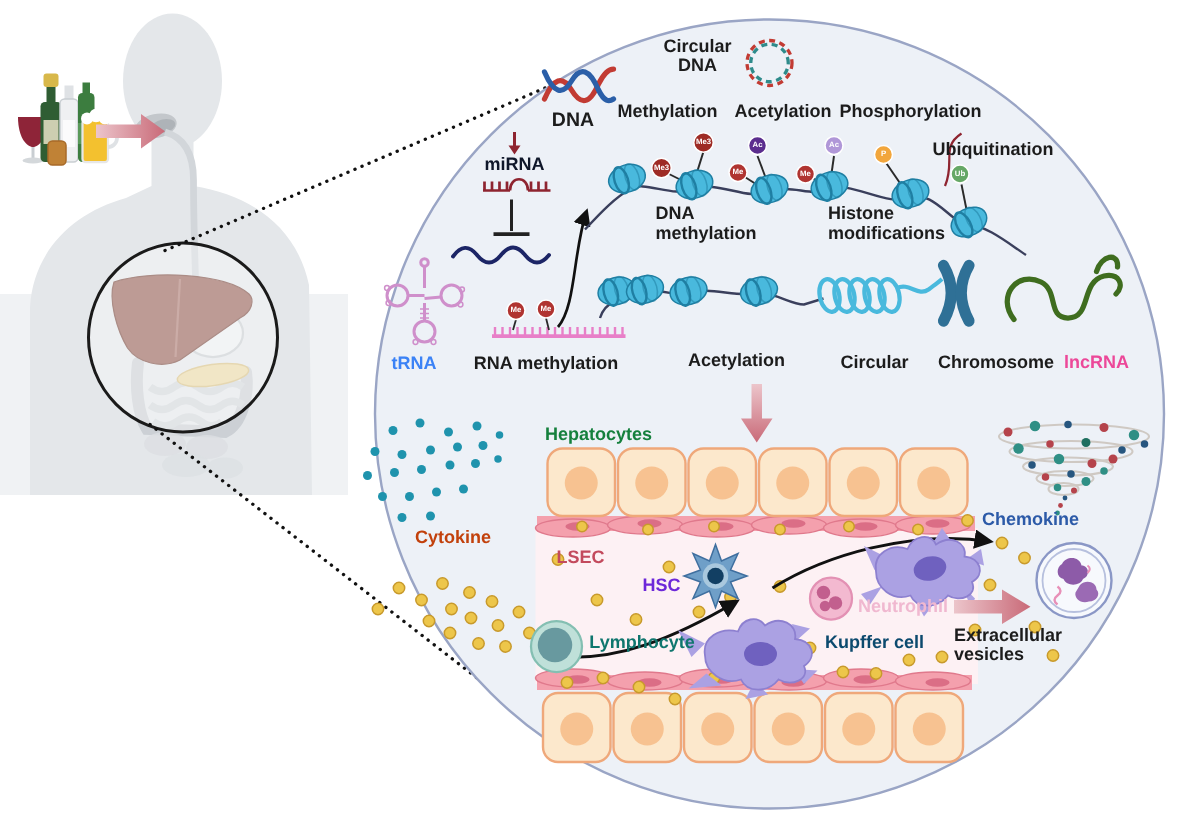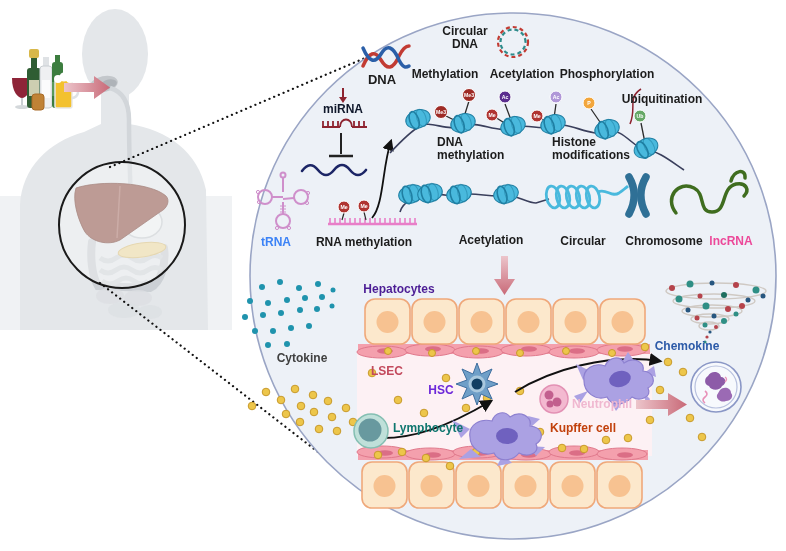--- a/index.html
+++ b/index.html
@@ -6,27 +6,27 @@
   .stage{position:relative;width:786px;height:551px;background:#fff;overflow:hidden;
          font-family:"Liberation Sans",sans-serif}
   .stage svg{position:absolute;left:0;top:0}
   .lbl{position:absolute;transform:translate(-50%,-50%);font-weight:700;font-size:12px;
        line-height:1.12;color:#1c1c1c;white-space:pre-line;text-align:center;pointer-events:none}
   .lbl.tl{transform:none;text-align:left}
   .sz13{font-size:13px}
   .c-mirna{color:#0f172a}
   .c-trna{color:#3b82f6}
   .c-lnc{color:#ec4899}
-  .c-hep{color:#4c1d95}
+  .c-hep{color:#15803d}
   .c-lsec{color:#c34a5d}
-  .c-cyt{color:#404040}
+  .c-cyt{color:#c2410c}
   .c-hsc{color:#6d28d9}
   .c-lym{color:#0f766e}
   .c-neu{color:#f0b8d0}
-  .c-kup{color:#c2410c}
+  .c-kup{color:#0c4a6e}
   .c-che{color:#2c5aa8}
   .badge-txt{font:700 5.2px "Liberation Sans",sans-serif;fill:#fff;text-anchor:middle;dominant-baseline:central}
 </style>
 </head>
 <body>
 
 <div class="stage">
 
 <svg width="786" height="551" viewBox="0 0 786 551">
   <defs>
@@ -521,14 +521,16 @@
 <div class="lbl" style="left:664px;top:242px">Chromosome</div>
 <div class="lbl c-lnc" style="left:731px;top:242px">lncRNA</div>
 <div class="lbl c-hep" style="left:399px;top:290px">Hepatocytes</div>
 <div class="lbl c-lsec" style="left:387px;top:372px">LSEC</div>
 <div class="lbl c-cyt" style="left:302px;top:359px">Cytokine</div>
 <div class="lbl c-hsc" style="left:441px;top:391px">HSC</div>
 <div class="lbl c-lym" style="left:428px;top:429px">Lymphocyte</div>
 <div class="lbl c-neu" style="left:602px;top:405px">Neutrophil</div>
 <div class="lbl c-kup" style="left:583px;top:429px">Kupffer cell</div>
 <div class="lbl c-che" style="left:687px;top:347px">Chemokine</div>
+<div class="lbl tl" style="left:636px;top:417px">Extracellular
+vesicles</div>
 
 </div>
 
 </body></html>

